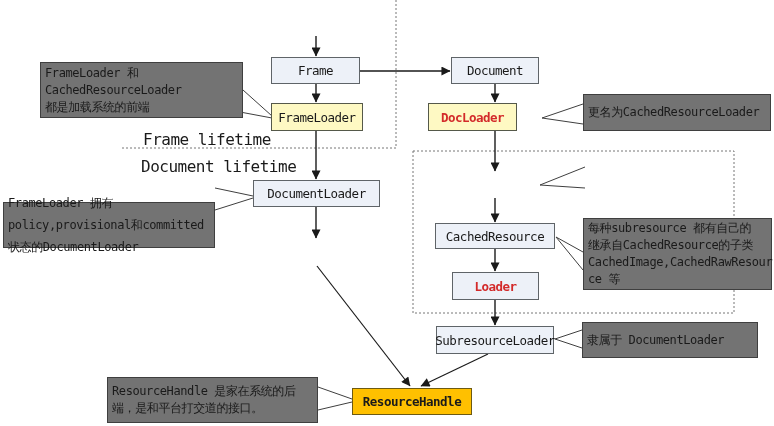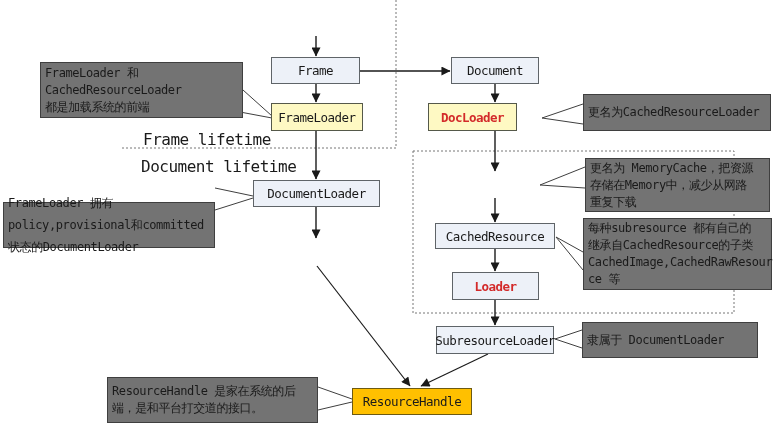--- a/index.html
+++ b/index.html
@@ -8,21 +8,21 @@
     font-family:"DejaVu Sans Mono","DejaVu Sans",monospace;color:#1a1a1a;
   }
   #connectors{position:absolute;left:0;top:0;z-index:0;}
   .node{
     position:absolute;z-index:2;box-sizing:border-box;
     background:#edf1f8;border:1.5px solid #5f6468;
     display:flex;align-items:center;justify-content:center;
     font-size:12.5px;letter-spacing:-0.5px;white-space:nowrap;
   }
   .node.green{background:#fef9c3;border-color:#55594a;}
-  .node.orange{background:#ffc000;border-color:#6d5a12;font-weight:normal;}
+  .node.orange{background:#ffc000;border-color:#6d5a12;font-weight:bold;}
   .node.redtext{color:#d32a2a;font-weight:bold;}
   .note{
     position:absolute;z-index:3;box-sizing:border-box;
     background:#737373;border:1px solid #3f3f3f;
     display:flex;align-items:center;
     font-size:12px;line-height:17px;letter-spacing:-0.4px;white-space:pre;
     padding:2px 4px;
   }
   .note.tight{line-height:22px;margin-top:26px;}
   .lifetime{
@@ -113,25 +113,20 @@
 都是加载系统的前端</span>
   </div>
   <div class="note" style="left:583px;top:94px;width:188px;height:37px">
     <span>更名为CachedResourceLoader</span>
   </div>
   <div class="note tight" style="left:3px;top:176px;width:212px;height:46px">
     <span>FrameLoader 拥有
 policy,provisional和committed
 状态的DocumentLoader</span>
   </div>
-  <div class="note" style="left:585px;top:158px;width:185px;height:54px">
-    <span>更名为 MemoryCache，把资源
-存储在Memory中，减少从网路
-重复下载</span>
-  </div>
   <div class="note" style="left:583px;top:218px;width:189px;height:72px">
     <span>每种subresource 都有自己的
 继承自CachedResource的子类
 CachedImage,CachedRawResour
 ce 等</span>
   </div>
   <div class="note" style="left:582px;top:322px;width:176px;height:36px">
     <span>隶属于 DocumentLoader</span>
   </div>
   <div class="note" style="left:107px;top:377px;width:211px;height:46px">

